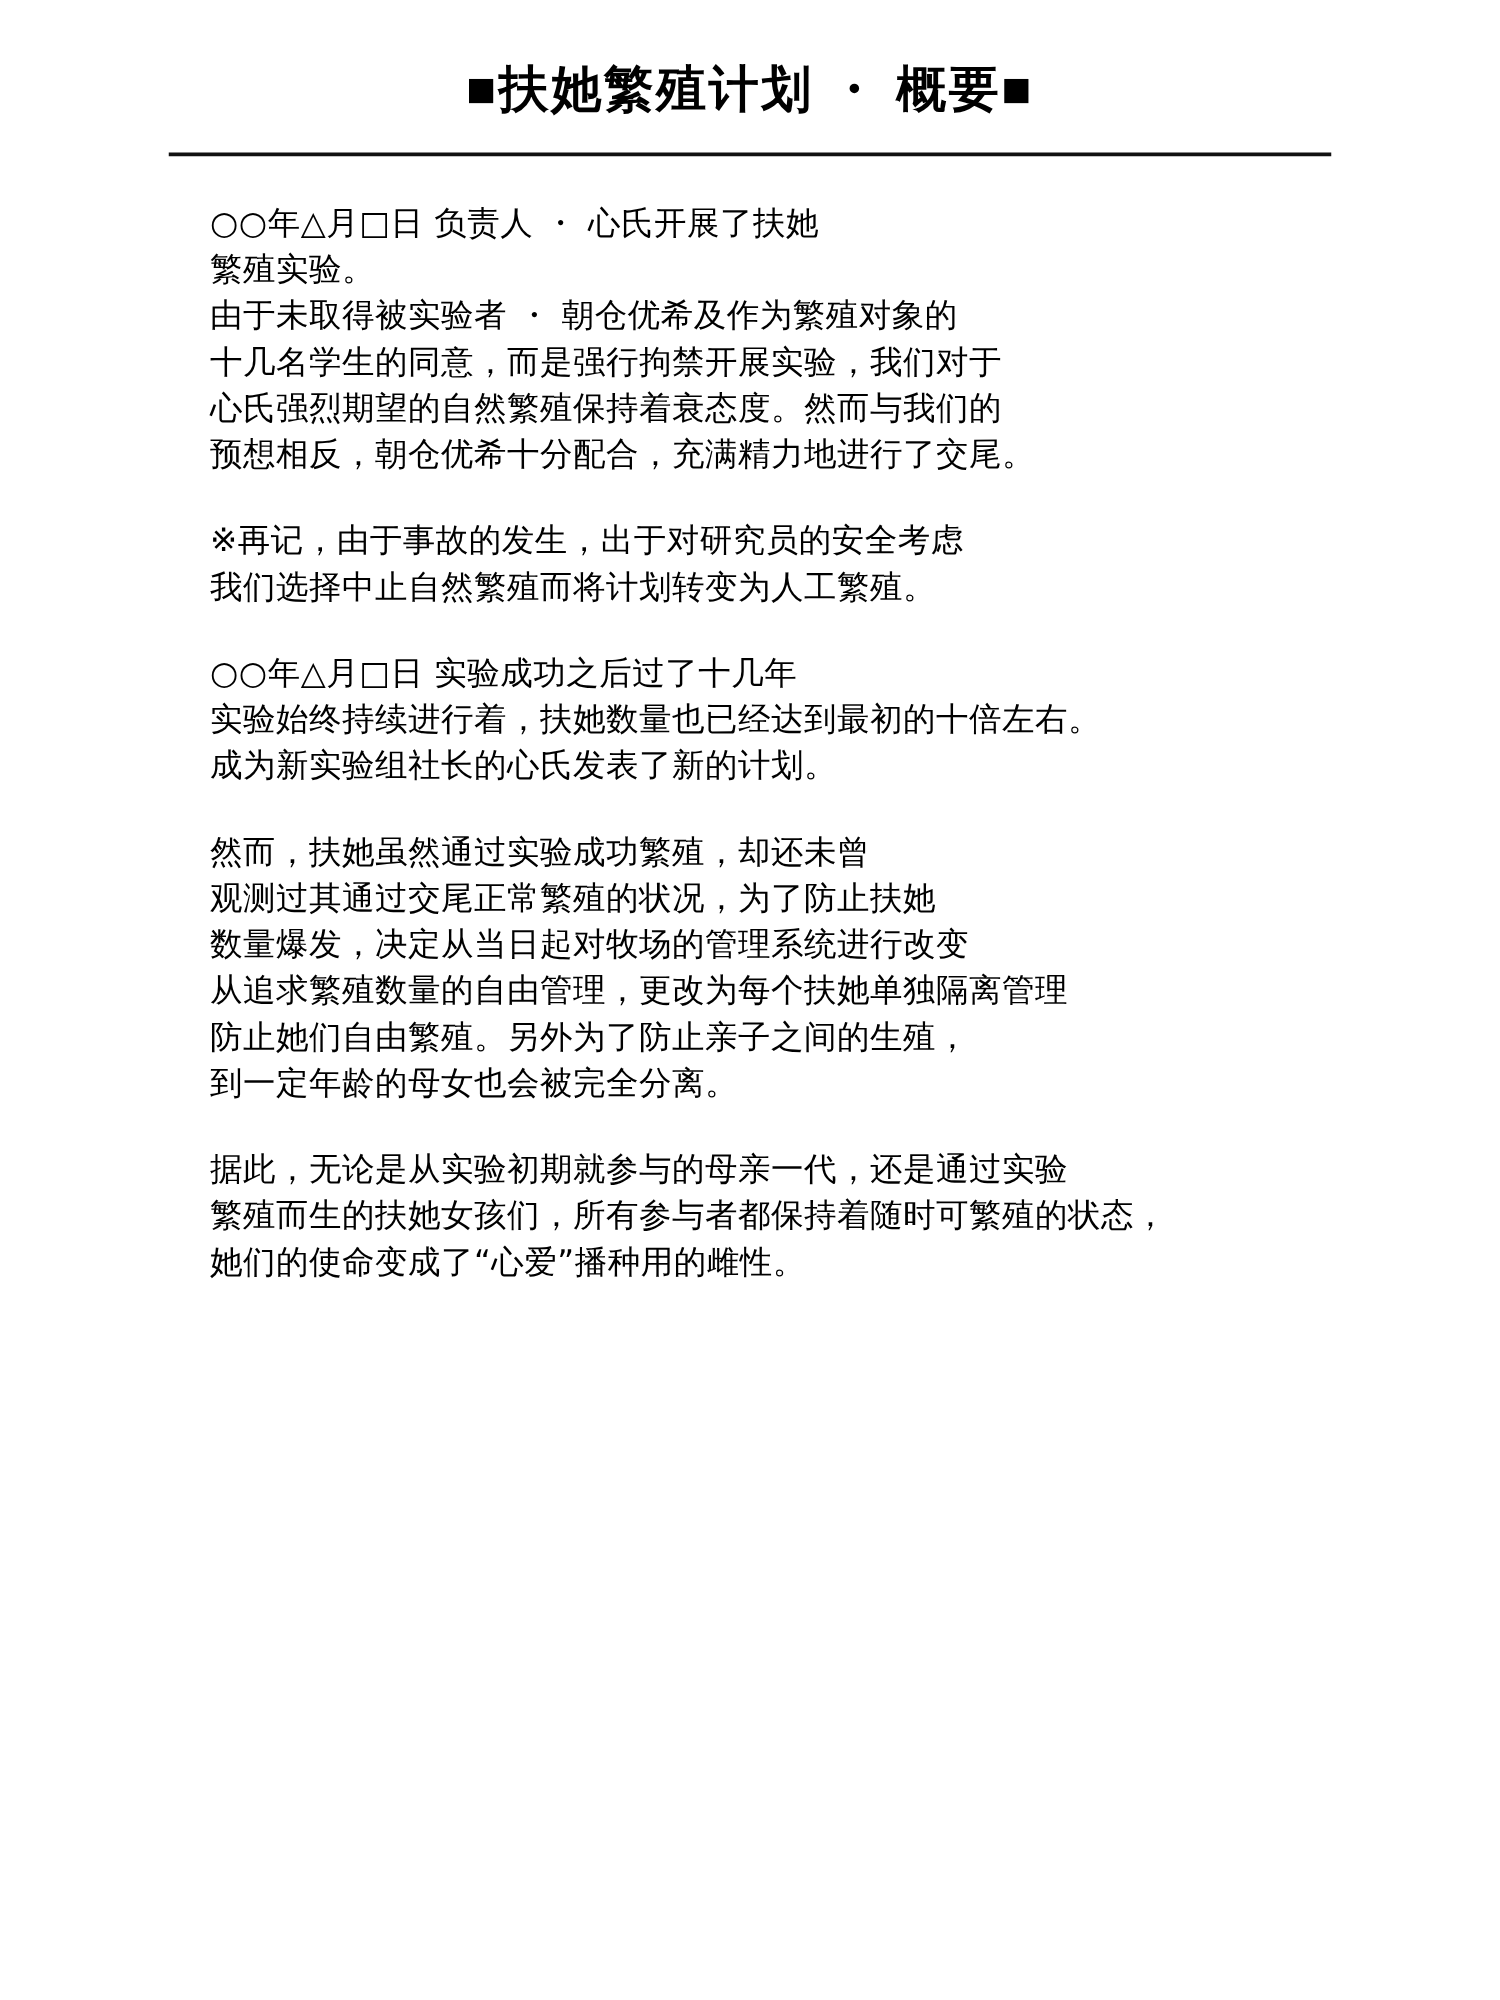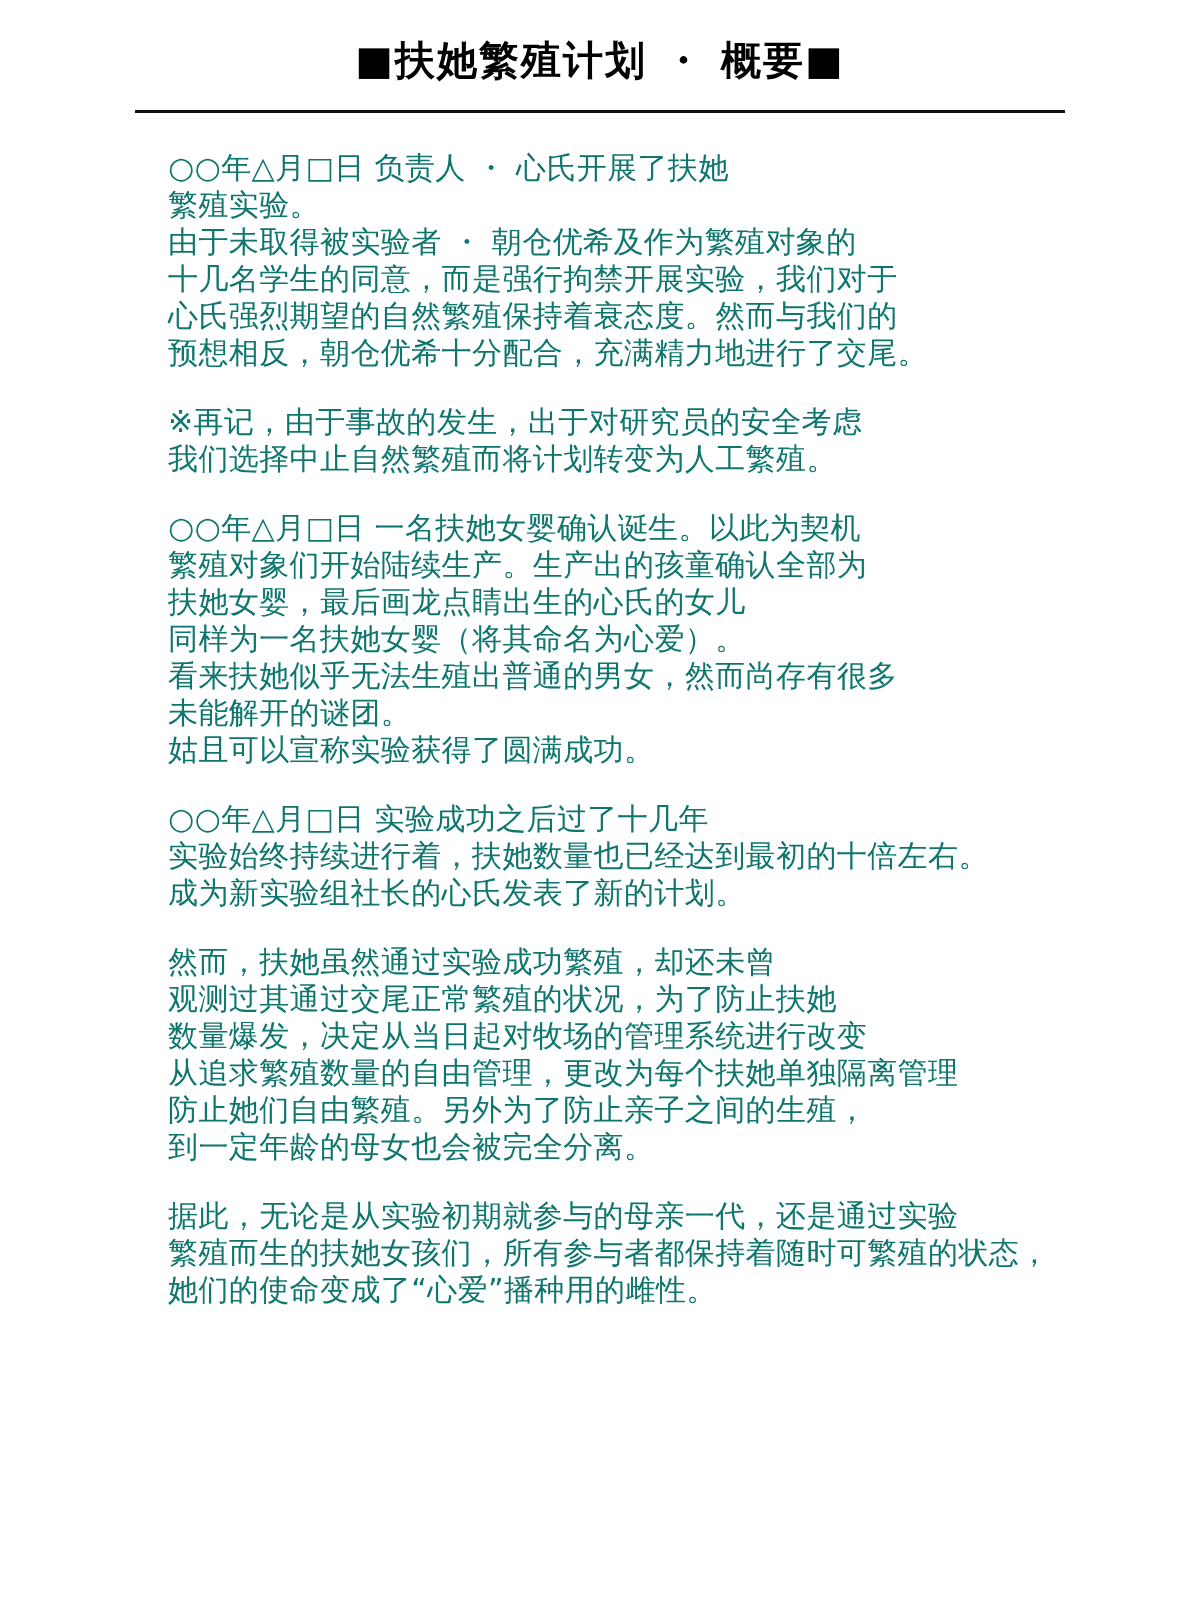--- a/index.html
+++ b/index.html
@@ -15,42 +15,43 @@
     box-sizing: border-box;
     font-family: "DejaVu Sans", "Liberation Sans", sans-serif;
     color: #000000;
     overflow: hidden;
   }
   .doc-title {
     text-align: center;
     font-size: 40px;
     font-weight: bold;
     letter-spacing: 2px;
-    padding-top: 36px;
+    padding-top: 48px;
     line-height: 1.2;
     color: #000;
+    font-family: Liberation Serif, serif;
   }
   .title-rule {
     width: 930px;
     margin: 26px auto 0 auto;
     border-top: 3px solid #111111;
   }
   .body-area {
     margin-top: 36px;
     padding-left: 168px;
     padding-right: 60px;
   }
   .para {
-    font-size: 30px;
+    font-size: 26px;
     line-height: 37px;
     letter-spacing: 0.4px;
     font-weight: 500;
     margin-bottom: 32px;
     white-space: pre-line;
-    color: #0f766e;
+    color: #000000;
   }
   .para:last-child {
     margin-bottom: 0;
   }
 </style>
 </head>
 <body>
 
 <div class="page">
 
@@ -60,27 +61,20 @@
 
   <div class="body-area">
     <p class="para">○○年△月□日 负责人 ・ 心氏开展了扶她
 繁殖实验。
 由于未取得被实验者 ・ 朝仓优希及作为繁殖对象的
 十几名学生的同意，而是强行拘禁开展实验，我们对于
 心氏强烈期望的自然繁殖保持着衰态度。然而与我们的
 预想相反，朝仓优希十分配合，充满精力地进行了交尾。</p>
     <p class="para">※再记，由于事故的发生，出于对研究员的安全考虑
 我们选择中止自然繁殖而将计划转变为人工繁殖。</p>
-    <p class="para">○○年△月□日 一名扶她女婴确认诞生。以此为契机
-繁殖对象们开始陆续生产。生产出的孩童确认全部为
-扶她女婴，最后画龙点睛出生的心氏的女儿
-同样为一名扶她女婴（将其命名为心爱）。
-看来扶她似乎无法生殖出普通的男女，然而尚存有很多
-未能解开的谜团。
-姑且可以宣称实验获得了圆满成功。</p>
     <p class="para">○○年△月□日 实验成功之后过了十几年
 实验始终持续进行着，扶她数量也已经达到最初的十倍左右。
 成为新实验组社长的心氏发表了新的计划。</p>
     <p class="para">然而，扶她虽然通过实验成功繁殖，却还未曾
 观测过其通过交尾正常繁殖的状况，为了防止扶她
 数量爆发，决定从当日起对牧场的管理系统进行改变
 从追求繁殖数量的自由管理，更改为每个扶她单独隔离管理
 防止她们自由繁殖。另外为了防止亲子之间的生殖，
 到一定年龄的母女也会被完全分离。</p>
     <p class="para">据此，无论是从实验初期就参与的母亲一代，还是通过实验

